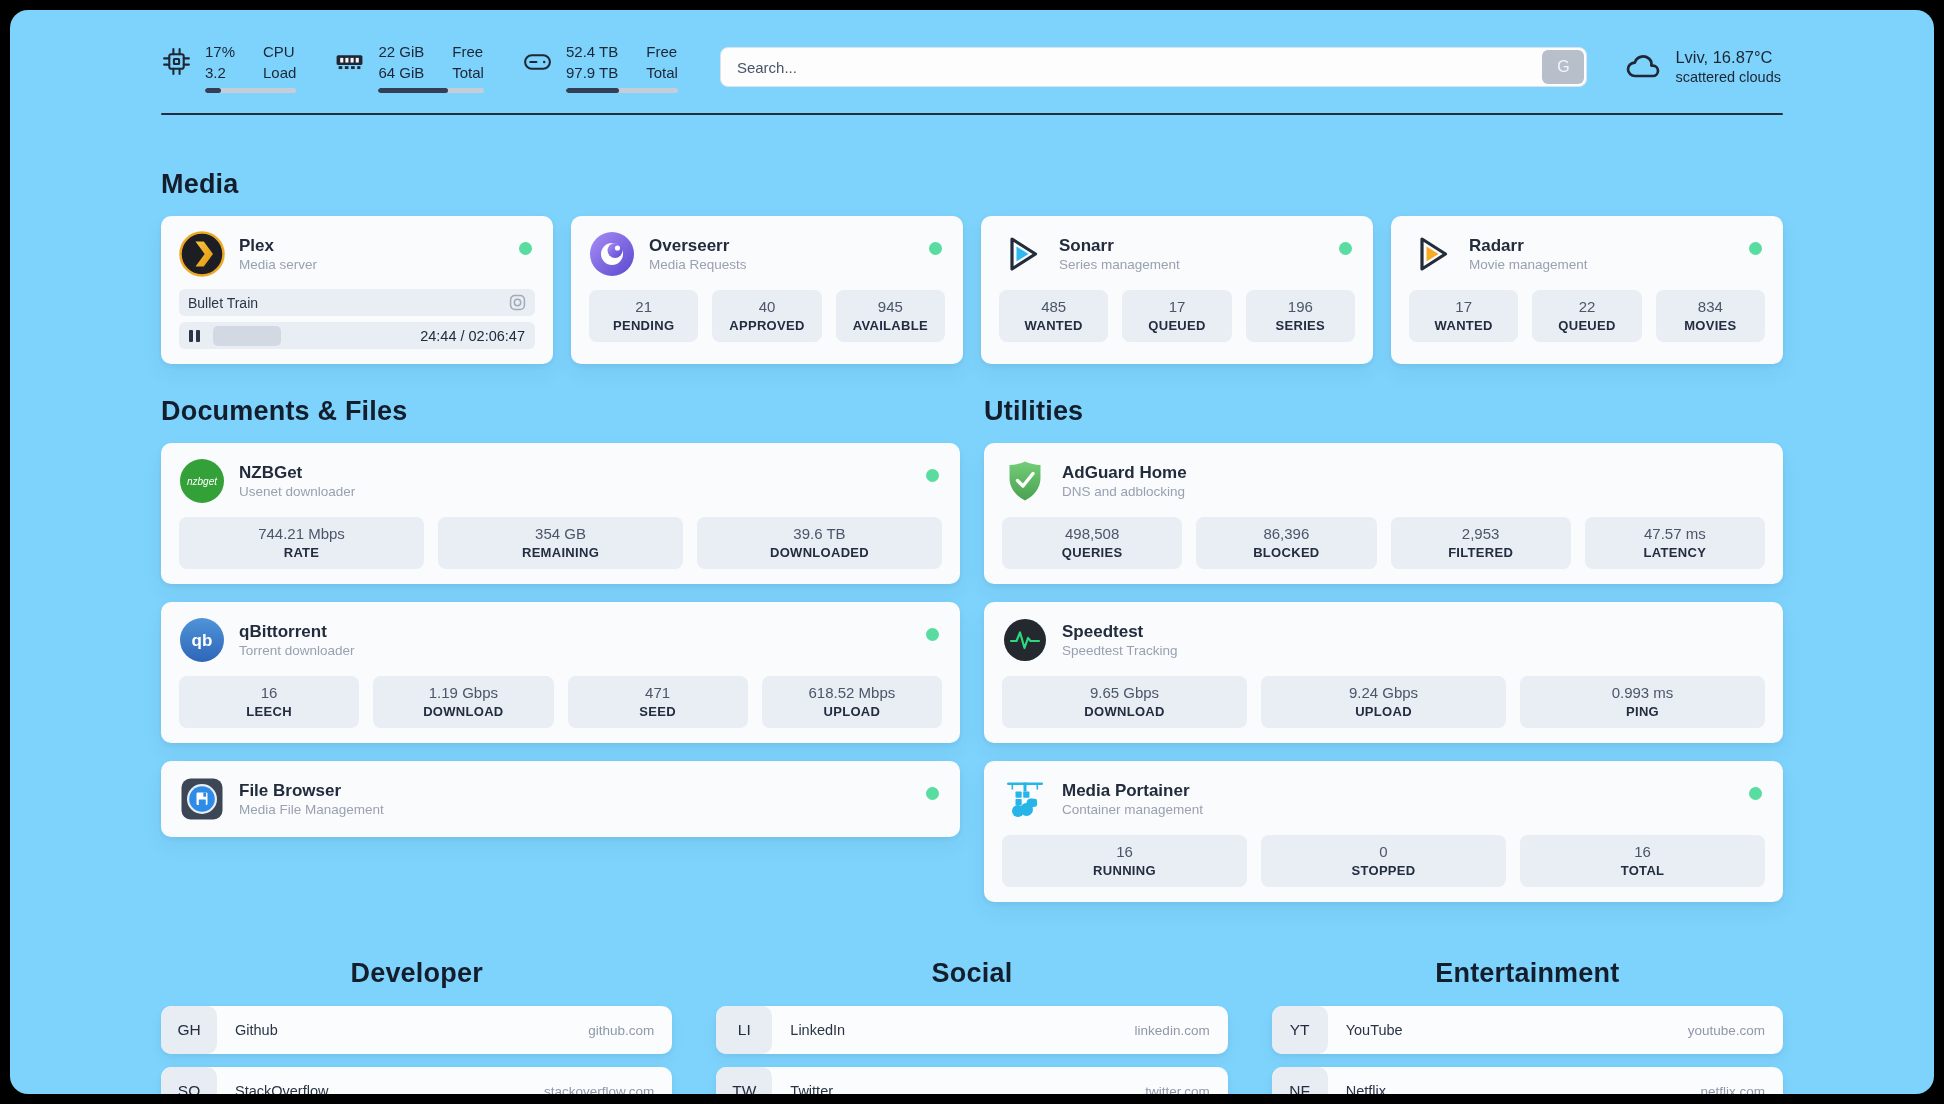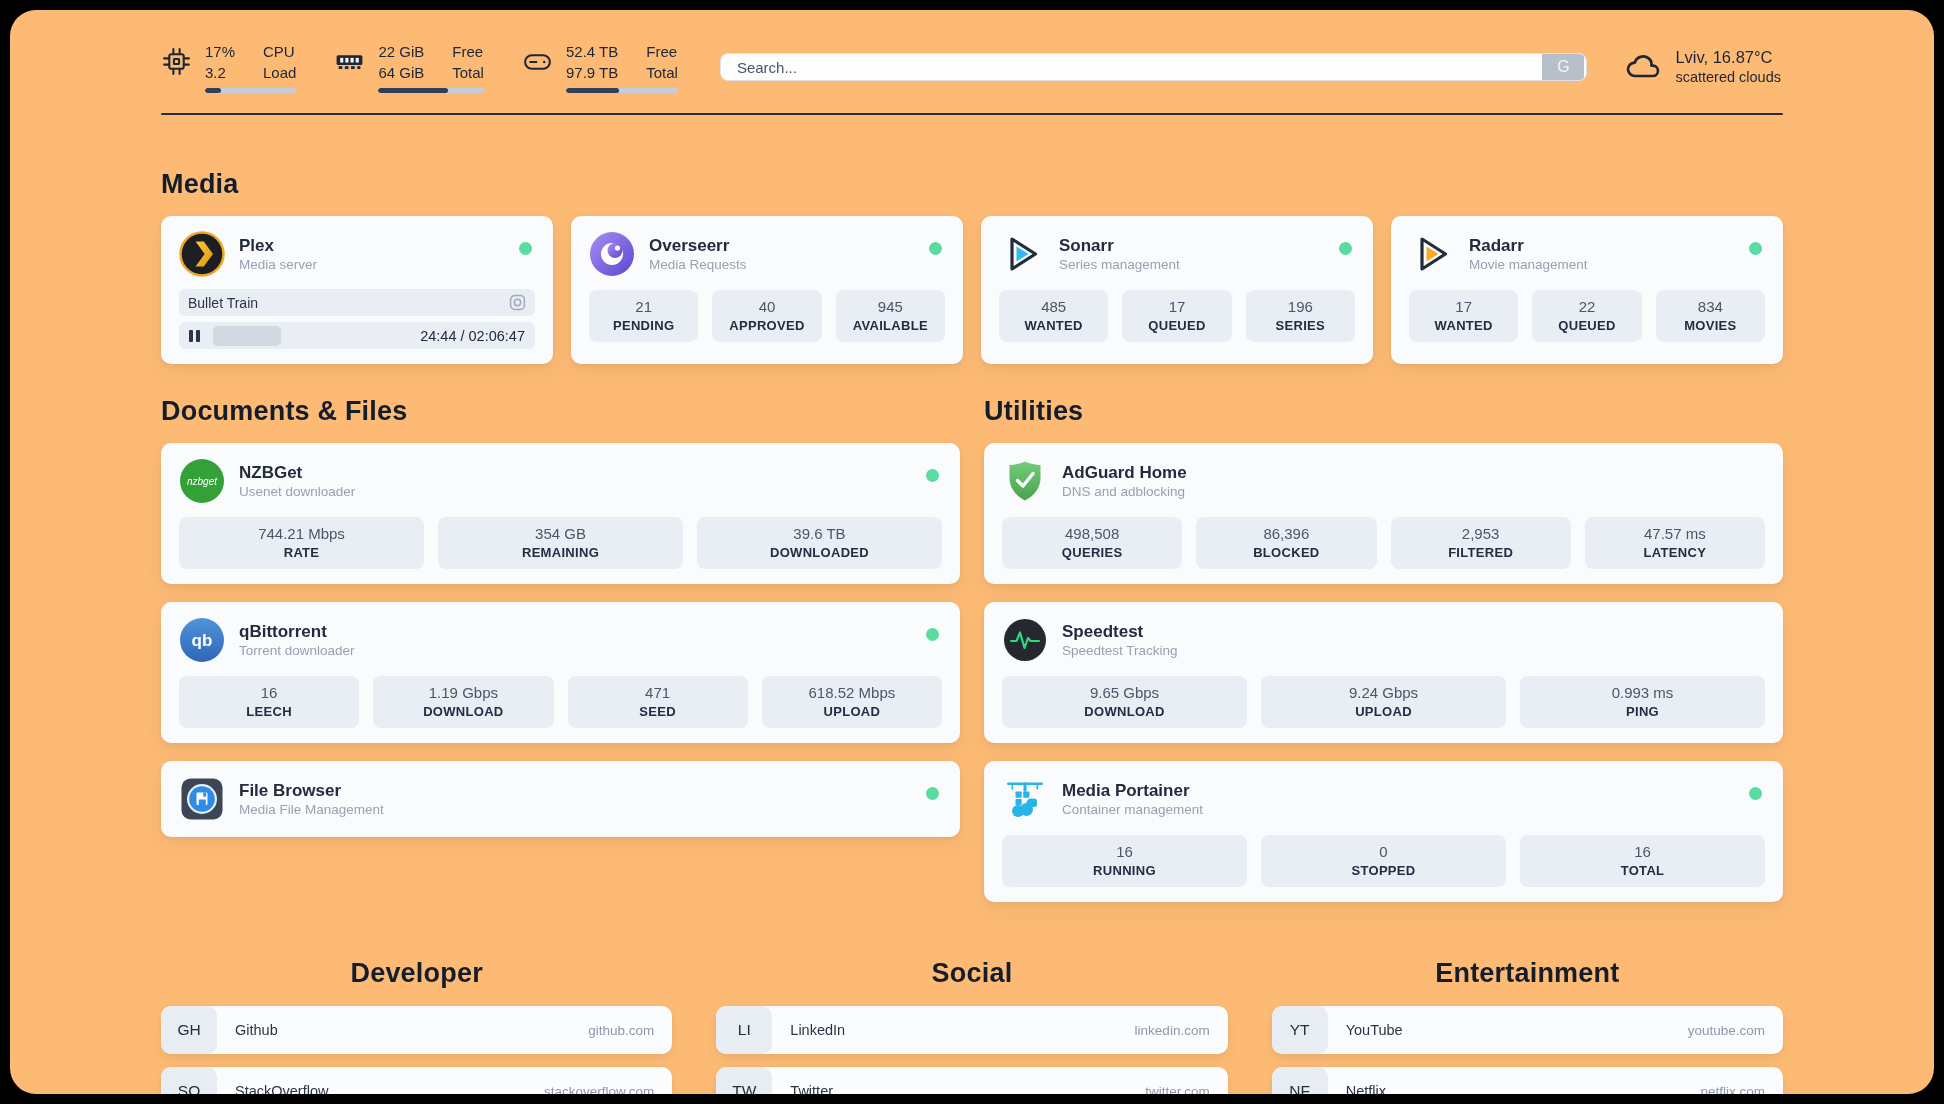--- a/index.html
+++ b/index.html
@@ -5,38 +5,38 @@
   * { box-sizing: border-box; margin: 0; padding: 0; }
   html,body { width:1944px; height:1104px; }
   body {
     background:#000;
     font-family:"Liberation Sans", sans-serif;
     position:relative;
     overflow:hidden;
   }
   .frame {
     position:absolute; inset:10px;
-    background:#fdba74;
-    border-radius:26px;
+    background:#7dd3fc;
+    border-radius:18px;
     overflow:hidden;
   }
   .content { width:1622px; margin:0 auto; padding-top:28px; }
 
   
   .topbar { display:flex; align-items:center; gap:38px; height:58px; }
   .sysstat { display:flex; align-items:flex-start; flex:none; }
   .sysstat .sicon { margin-right:13px; margin-top:5px; flex:none; }
   .sysstat .sdata { display:flex; flex-direction:column; }
   .sysstat .srows { display:flex; gap:28px; }
   .sysstat .scol { display:flex; flex-direction:column; font-size:15px; color:#1d2636; line-height:1.4; font-weight:500; }
   .bar { margin-top:5px; height:5px; border-radius:3px; background:#c7cdd8; position:relative; overflow:hidden; }
   .bar .fill { position:absolute; left:0; top:0; bottom:0; background:#333e57; border-radius:3px; }
 
   .searchwrap {
-    flex:1; height:28px; background:#fdfdfe;
+    flex:1; height:40px; background:#fdfdfe;
     border:1px solid #dde1e9; border-radius:8px;
     display:flex; align-items:center; overflow:hidden;
     margin-left:4px;
   }
   .searchwrap input {
     flex:1; border:none; outline:none; background:transparent;
     font-family:"Liberation Sans", sans-serif;
     font-size:15px; color:#39445a; padding:0 16px;
   }
   .searchwrap input::placeholder { color:#4a5468; opacity:1; }

